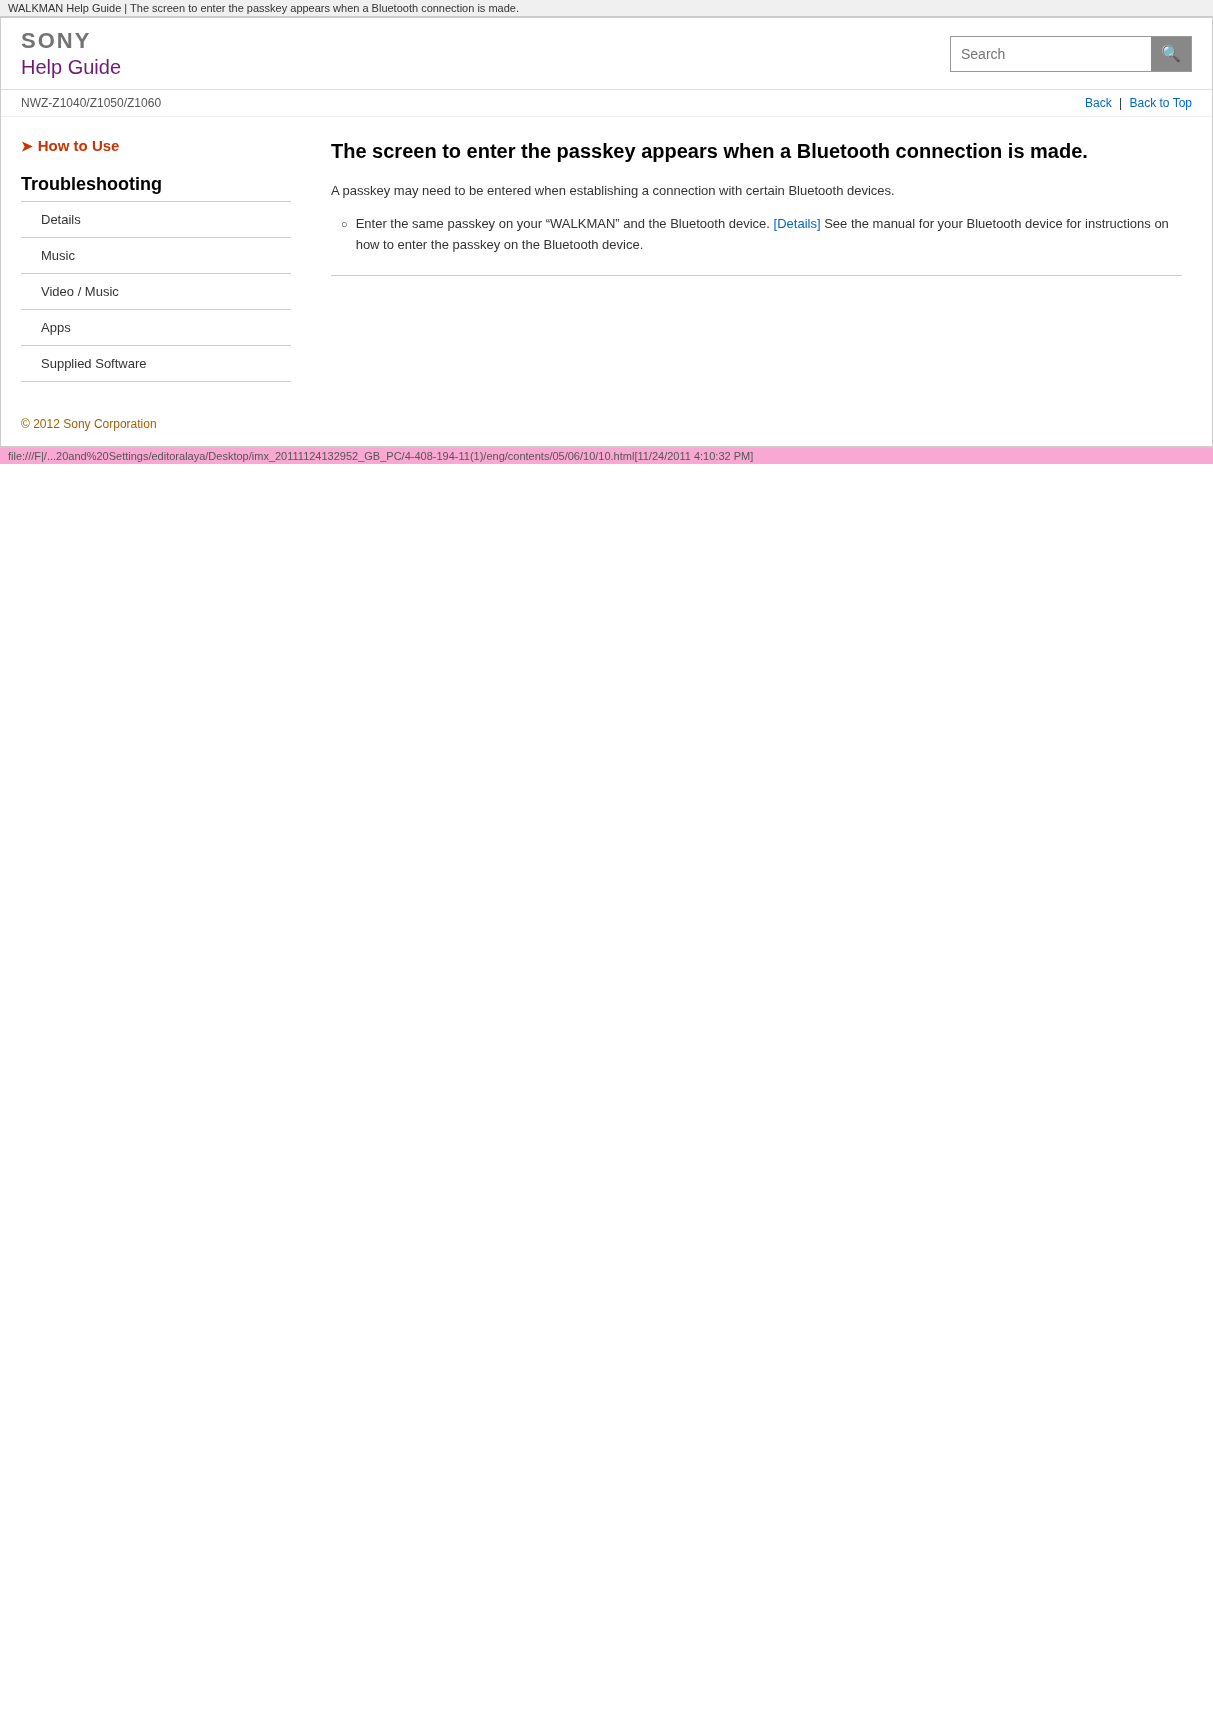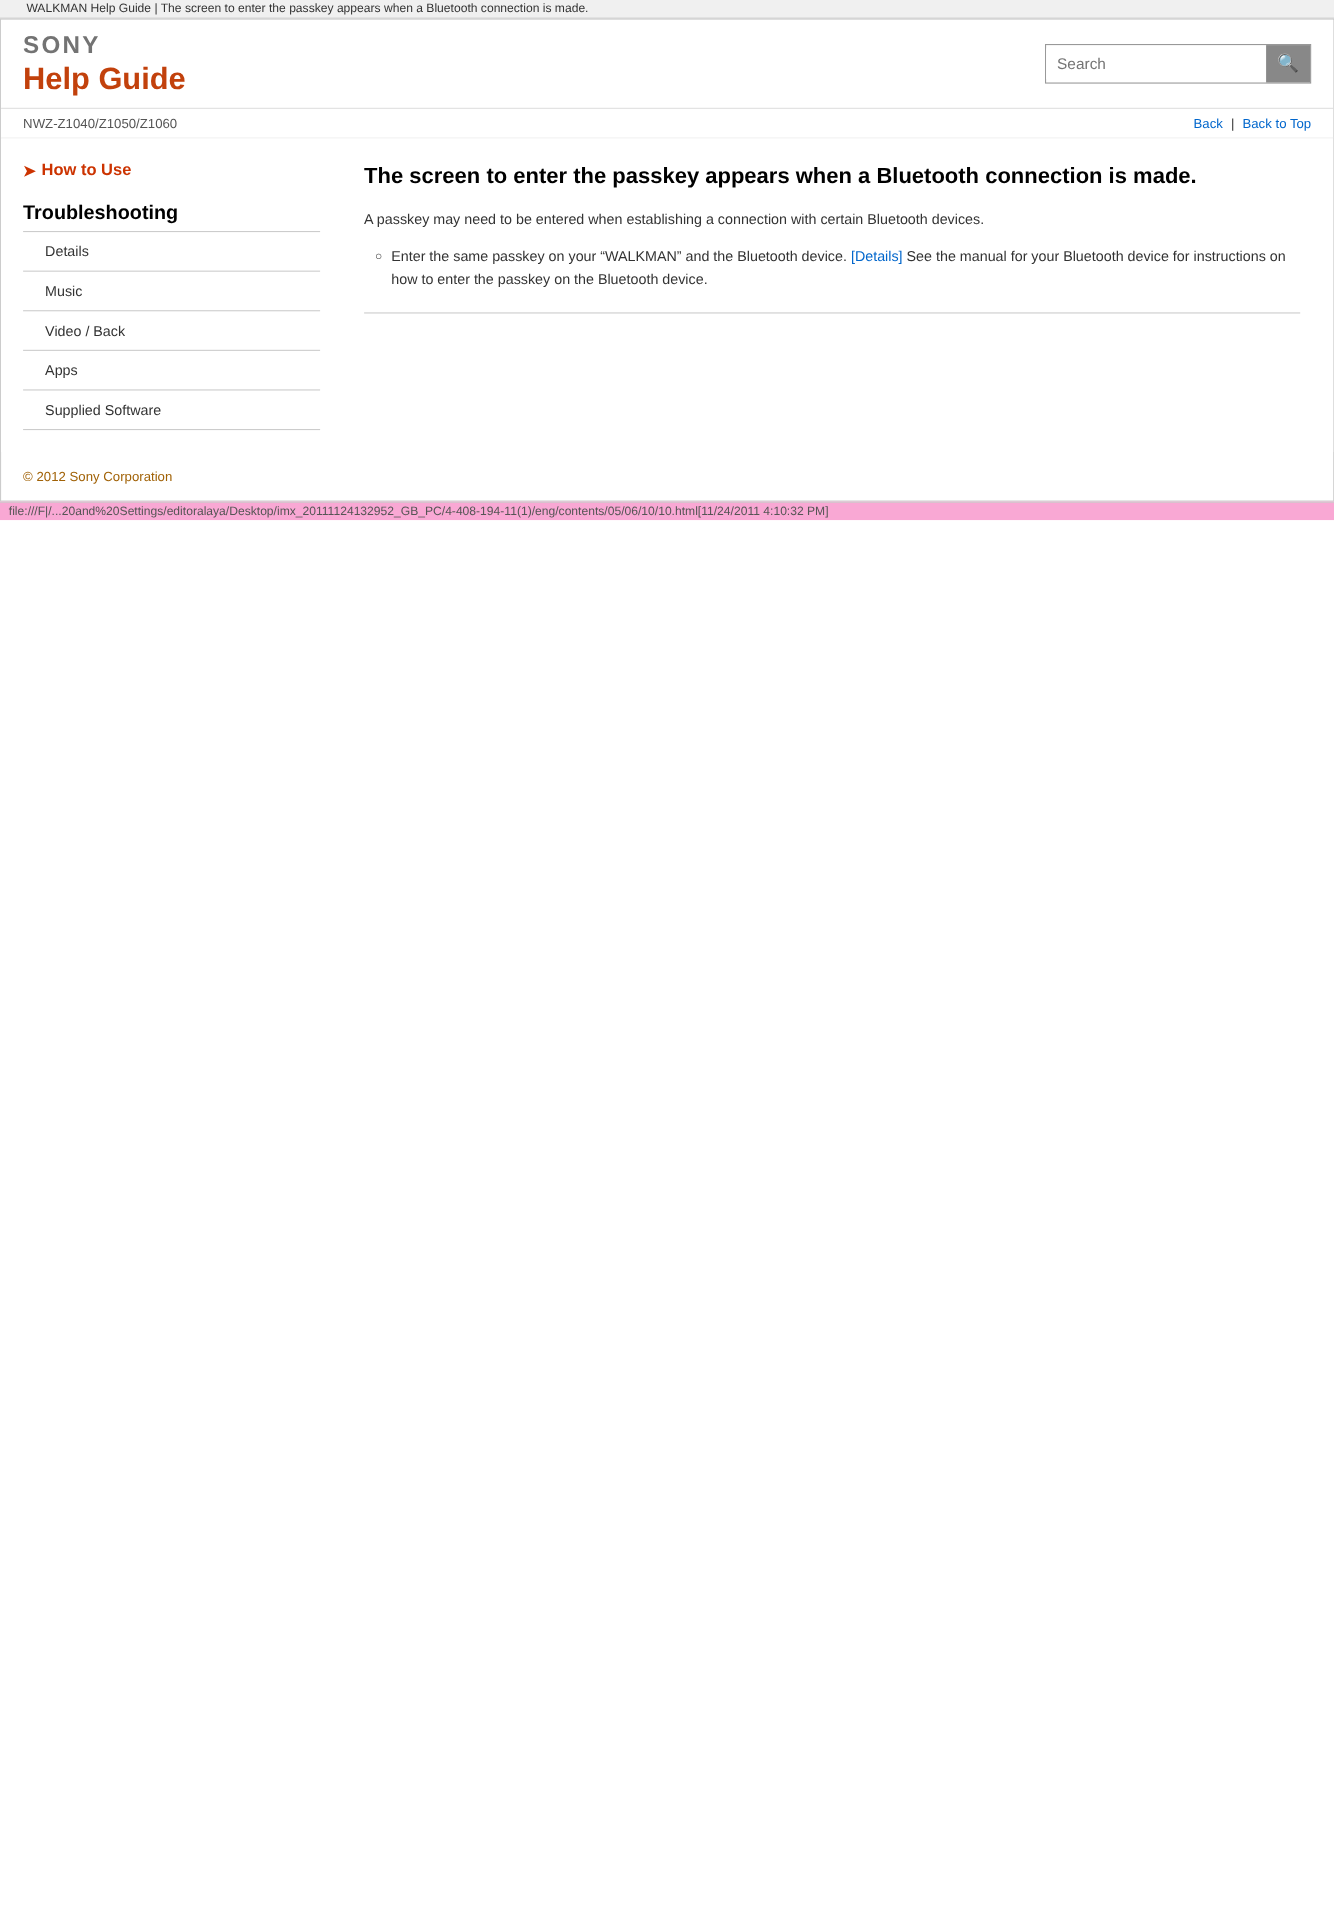--- a/index.html
+++ b/index.html
@@ -4,21 +4,21 @@
   <style>
     * { margin: 0; padding: 0; box-sizing: border-box; }
     body {
       font-family: Arial, Helvetica, sans-serif;
       font-size: 13px;
       color: #333;
       background: #fff;
     }
     #browser-bar {
       background: #f0f0f0;
-      padding: 2px 24px;
+      padding: 2px 8px;
       font-size: 11px;
       color: #333;
       border-bottom: 1px solid #ccc;
     }
     #main-wrapper {
       border: 1px solid #ccc;
       margin: 0;
     }
     #header {
       background: #fff;
@@ -30,23 +30,23 @@
     }
     #header-left {}
     #sony-logo {
       font-size: 22px;
       font-weight: bold;
       letter-spacing: 2px;
       color: #737373;
       font-family: 'Arial Black', Arial, sans-serif;
     }
     #help-guide-title {
-      font-size: 28px;
-      font-weight: bold;
-      color: #c2410c;
+      font-size: 20px;
+      font-weight: normal;
+      color: #701a75;
       margin-top: 2px;
     }
     #search-area {
       display: flex;
       align-items: center;
       border: 1px solid #999;
     }
     #search-input {
       padding: 6px 10px;
       font-size: 14px;
@@ -236,21 +236,21 @@
 
       <div id="troubleshooting-heading">Troubleshooting</div>
       <hr class="sidebar-divider">
 
       <a href="#" class="sidebar-item">Details</a>
       <hr class="sidebar-divider">
 
       <a href="#" class="sidebar-item">Music</a>
       <hr class="sidebar-divider">
 
-      <a href="#" class="sidebar-item">Video / Back</a>
+      <a href="#" class="sidebar-item">Video / Music</a>
       <hr class="sidebar-divider">
 
       <a href="#" class="sidebar-item">Apps</a>
       <hr class="sidebar-divider">
 
       <a href="#" class="sidebar-item">Supplied Software</a>
       <hr class="sidebar-divider">
     </div>
 
     <div id="main-content">

